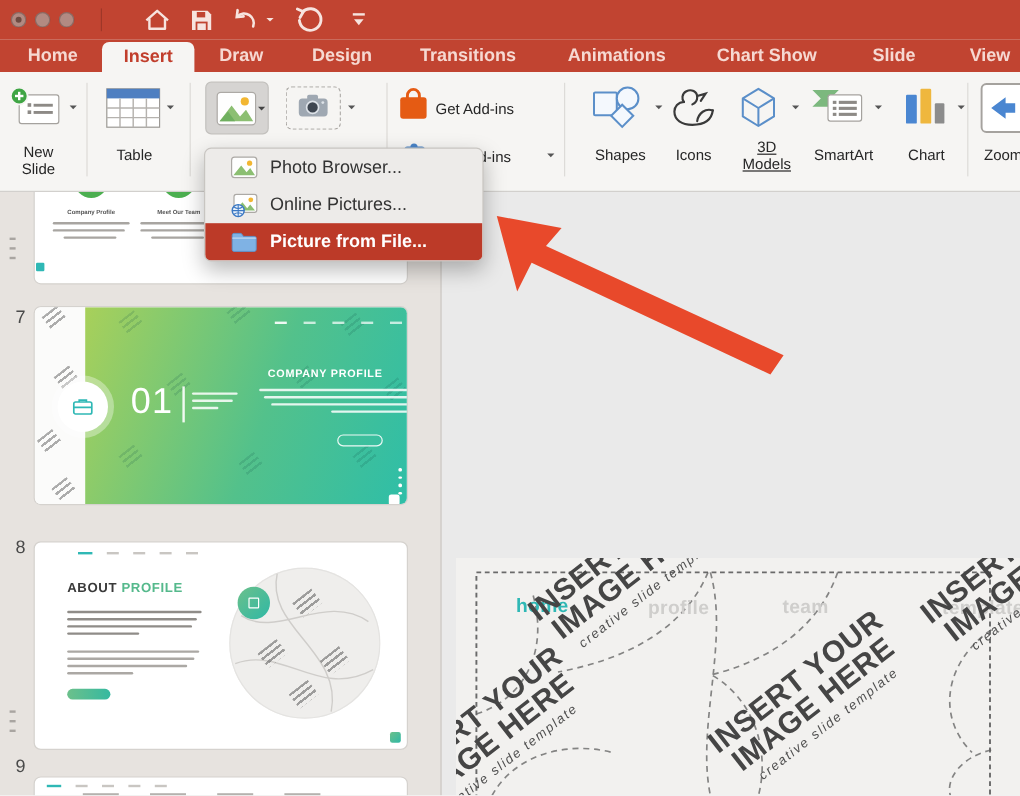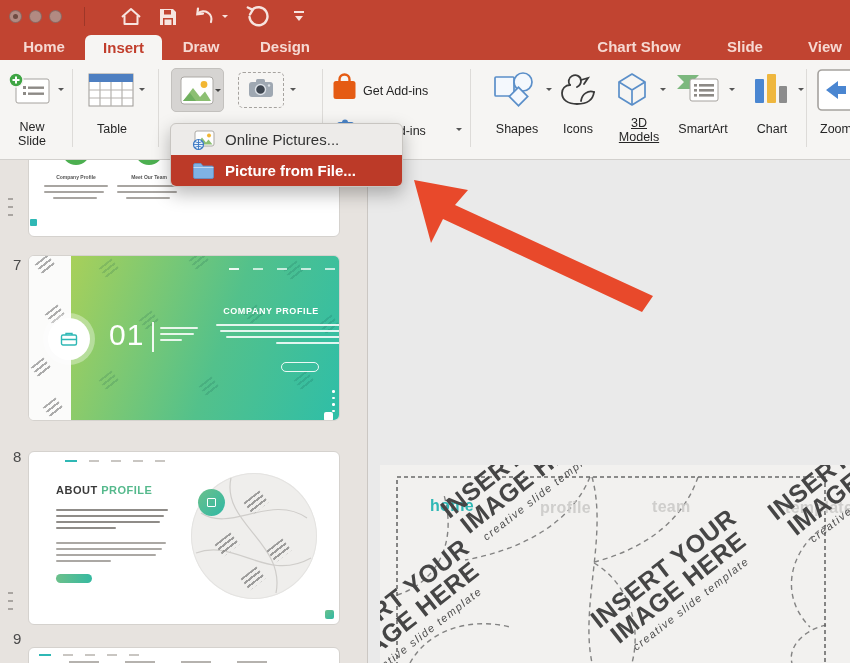--- a/index.html
+++ b/index.html
@@ -101,20 +101,22 @@
           <path d="M3 8 L11 8 L7 13 Z" fill="#F7E4DF"></path>
         </svg>
     </span>
   </div>
 
   <nav class="tabbar">
     <span class="tab" style="left:18px; width:52px;">Home</span>
     <span class="tab tab-active" style="left:85px; width:77px;">Insert</span>
     <span class="tab" style="left:176px; width:50px;text-align:center;">Draw</span>
     <span class="tab" style="left:254px; width:62px;">Design</span>
+    <span class="tab" style="left:342px; width:96px;">Transitions</span>
+    <span class="tab" style="left:466px; width:96px;">Animations</span>
     <span class="tab" style="left:590px; width:98px;">Chart Show</span>
     <span class="tab" style="left:714px; width:62px;">Slide</span>
     <span class="tab" style="left:802px; width:46px;">View</span>
   </nav>
 
   <div class="ribbon">
 
     <div>
       <span style="position:absolute; left:7px; top:12px;">
         <svg width="48" height="38" viewBox="0 0 48 38">
@@ -447,20 +449,30 @@
       <div class="ph" style="left:-72px; top:118px;">
         <span>INSERT YOUR</span><br><span>IMAGE HERE</span>
         <span class="script">creative slide template</span>
       </div>
     </div>
   </div>
 
   <div class="menu">
     <div class="menu-item">
       <span class="mi-ic">
+        <svg width="23" height="19" viewBox="0 0 23 19">
+            <rect x="1" y="1" width="21" height="17" rx="2.5" fill="#FEFEFE" stroke="#ACA9A5"></rect>
+            <circle cx="16" cy="6" r="2.2" fill="#F2B632"></circle>
+            <path d="M2.5 16 L9 8 L13.5 13.5 L16.5 10 L20.5 16 Z" fill="#8CBF72"></path>
+          </svg>
+      </span>
+      <span>Photo Browser...</span>
+    </div>
+    <div class="menu-item">
+      <span class="mi-ic">
         <svg width="23" height="21" viewBox="0 0 23 21">
             <rect x="3" y="1" width="19" height="15" rx="2" fill="#FEFEFE" stroke="#ACA9A5"></rect>
             <circle cx="17" cy="5.5" r="2" fill="#F2B632"></circle>
             <path d="M4.5 14.5 L10 7.5 L14 12.5 L16.5 9.5 L20.5 14.5 Z" fill="#8CBF72"></path>
             <circle cx="6.5" cy="14.5" r="5" fill="#EAF2FB" stroke="#3B78C3" stroke-width="1.2"></circle>
             <path d="M1.5 14.5 h10 M6.5 9.5 v10 M3 11.5 c2.3 1.6 4.7 1.6 7 0 M3 17.5 c2.3 -1.6 4.7 -1.6 7 0" stroke="#3B78C3" stroke-width=".9" fill="none"></path>
           </svg>
       </span>
       <span>Online Pictures...</span>
     </div>

